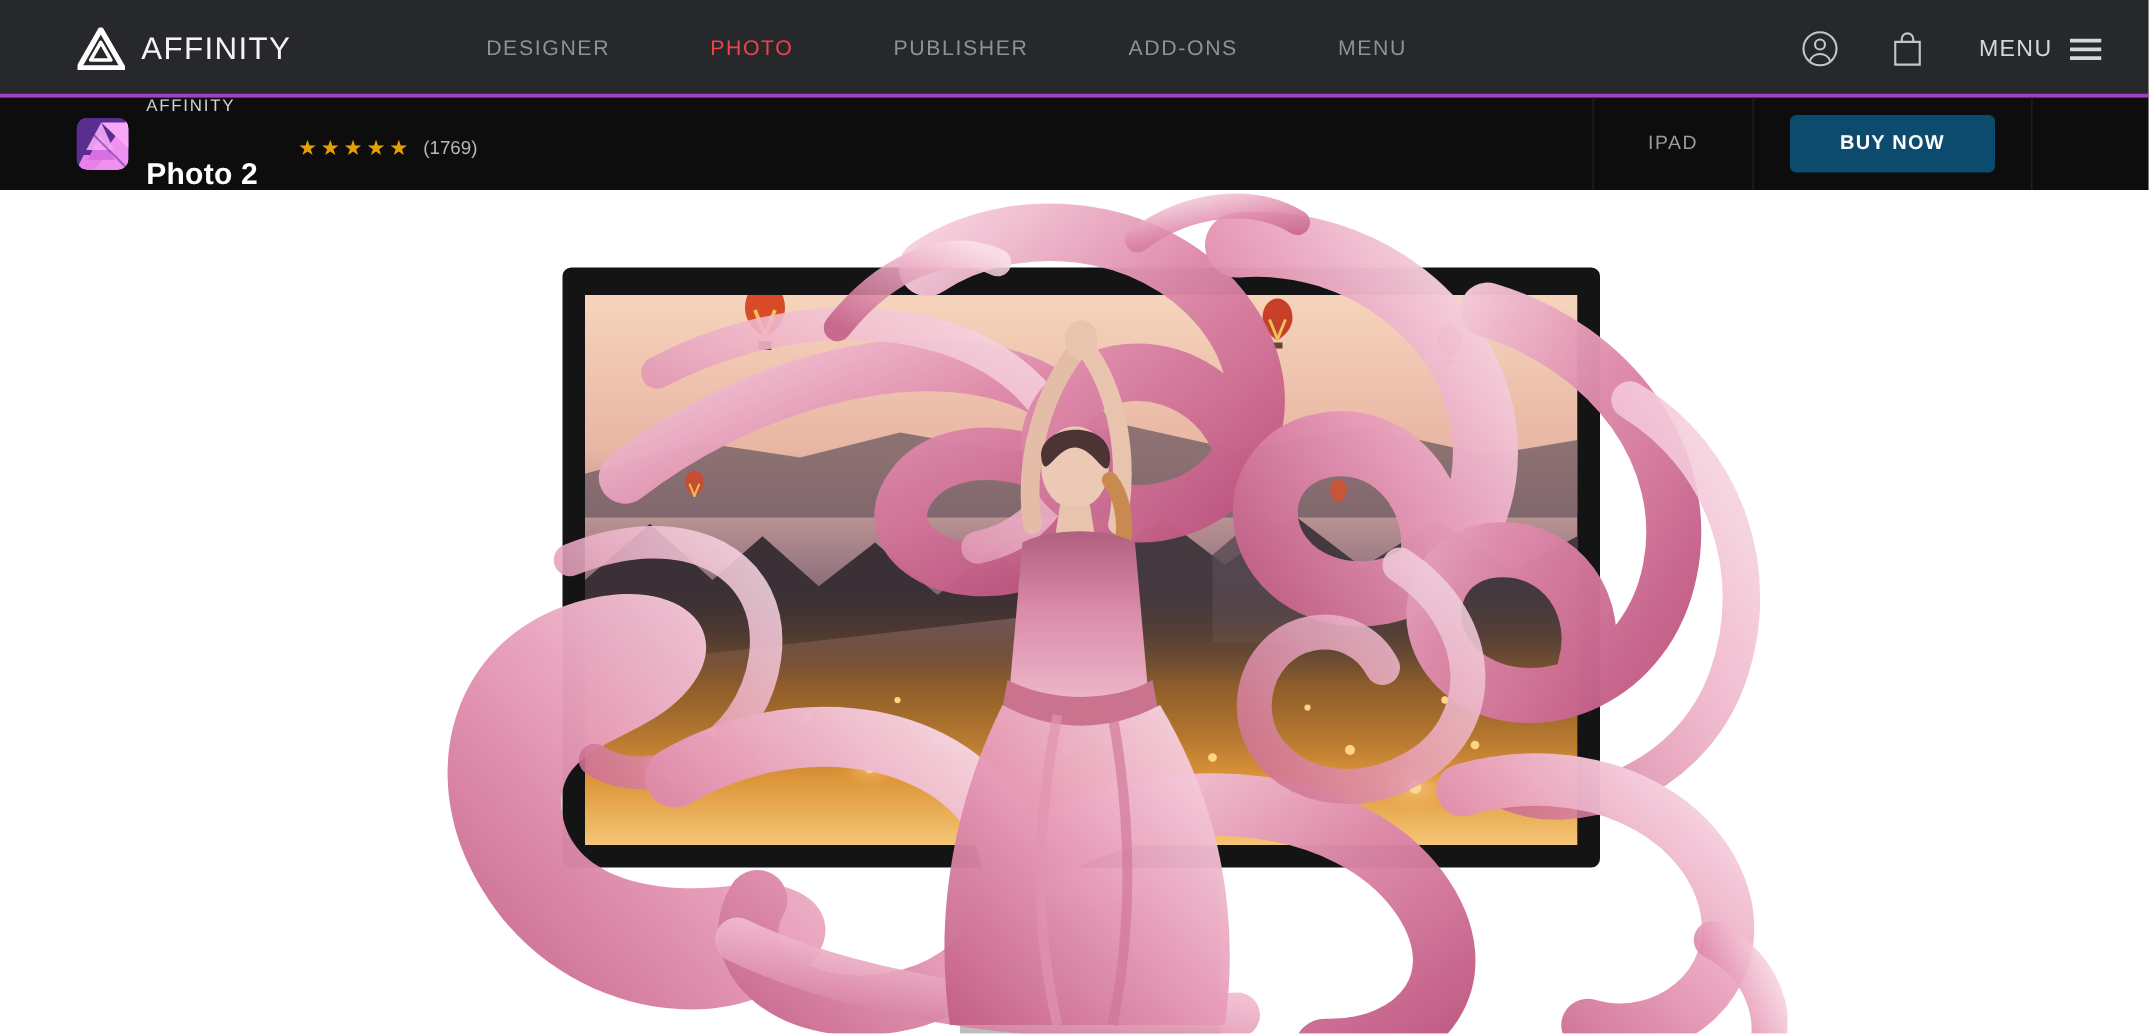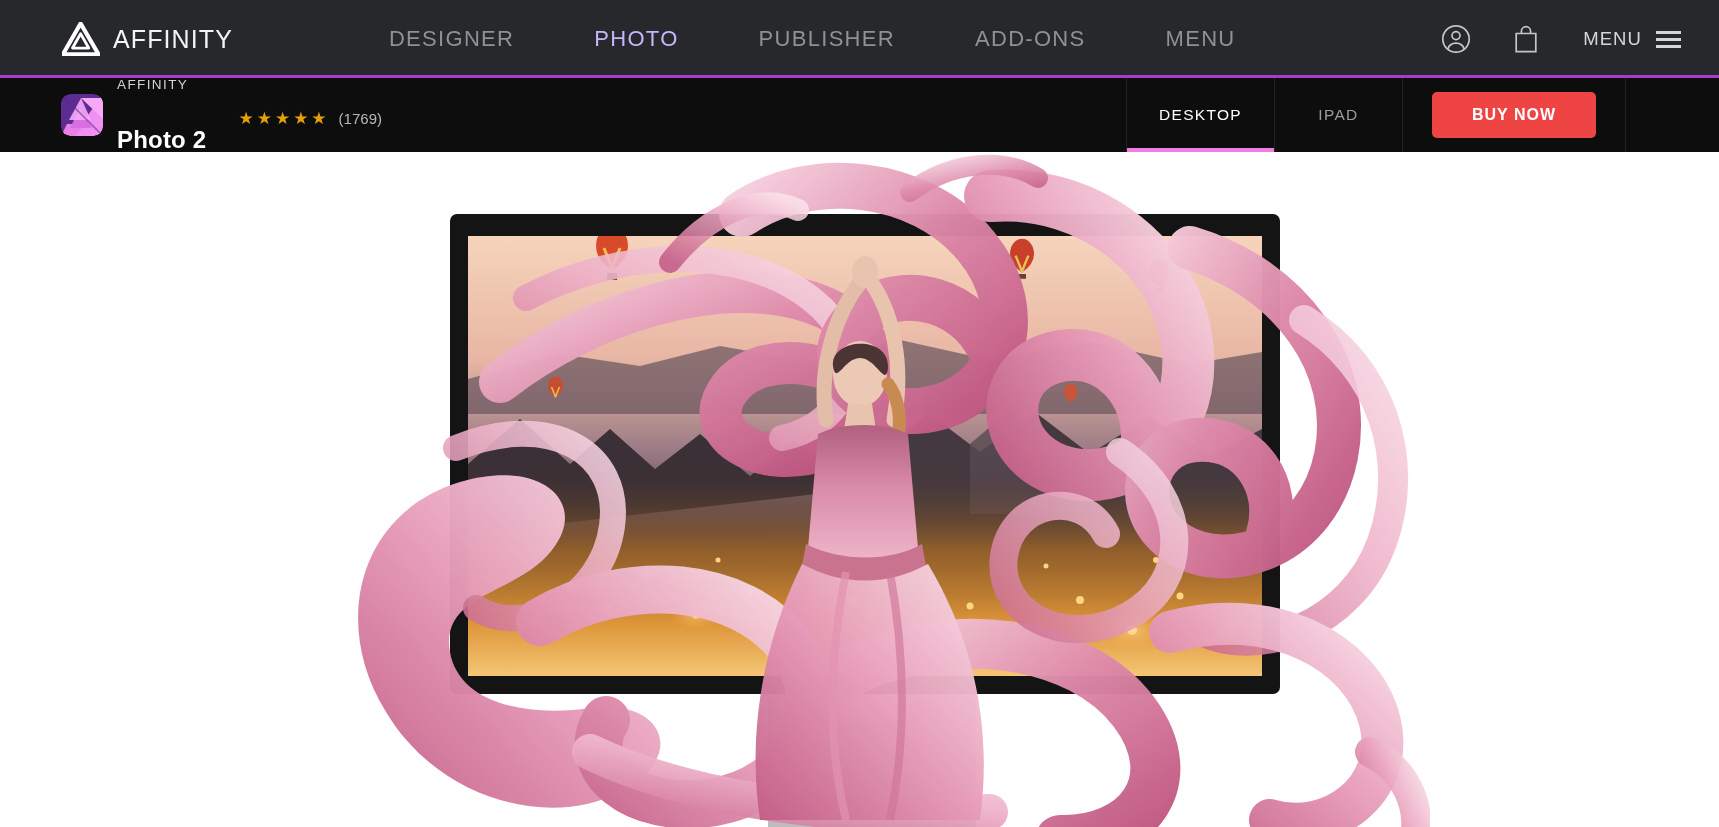--- a/index.html
+++ b/index.html
@@ -40,28 +40,28 @@
     font-weight: 400;
   }
 
   .mainlinks {
     display: flex;
     align-items: center;
     margin-left: 116px;
     gap: 0;
   }
   .mainlink {
-    font-size: 22px;
+    font-size: 17px;
     letter-spacing: 1.3px;
     color: #8e9195;
     padding: 0 40px;
     white-space: nowrap;
     cursor: pointer;
   }
-  .mainlink.active { color: #c4b5fd; }
+  .mainlink.active { color: #ef4444; }
 
   .navright {
     margin-left: auto;
     display: flex;
     align-items: center;
     gap: 16px;
     padding-right: 24px;
   }
   .icon-btn {
     width: 54px; height: 54px;
@@ -155,21 +155,21 @@
     background: #f07ce6;
   }
   .buy-cell {
     display: flex;
     align-items: center;
     justify-content: center;
     padding: 0 29px;
     border-left: 1px solid #232325;
   }
   .buy-btn {
-    background: #ef4444;
+    background: #0c4a6e;
     color: #ffffff;
     font-size: 16px;
     font-weight: bold;
     letter-spacing: 1px;
     border: none;
     border-radius: 5px;
     padding: 14px 40px;
     cursor: pointer;
     font-family: "Liberation Sans", sans-serif;
   }
@@ -267,21 +267,20 @@
         <span class="prod-affinity">AFFINITY</span>
         <span class="prod-title">Photo 2</span>
       </div>
       <div class="rating">
         <span class="stars">★★★★★</span>
         <span class="rating-count">(1769)</span>
       </div>
     </div>
 
     <div class="prod-tabs">
-      <div class="ptab active">DESKTOP</div>
       <div class="ptab">IPAD</div>
       <div class="buy-cell">
         <button class="buy-btn">BUY NOW</button>
       </div>
       <div class="prod-tail"></div>
     </div>
   </div>
 
   <section class="hero">
     <div class="hero-stage">

